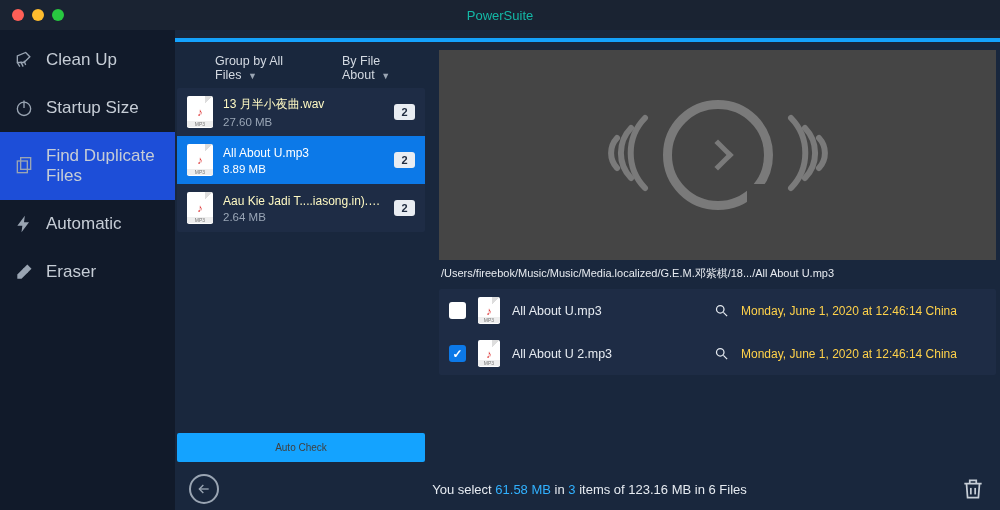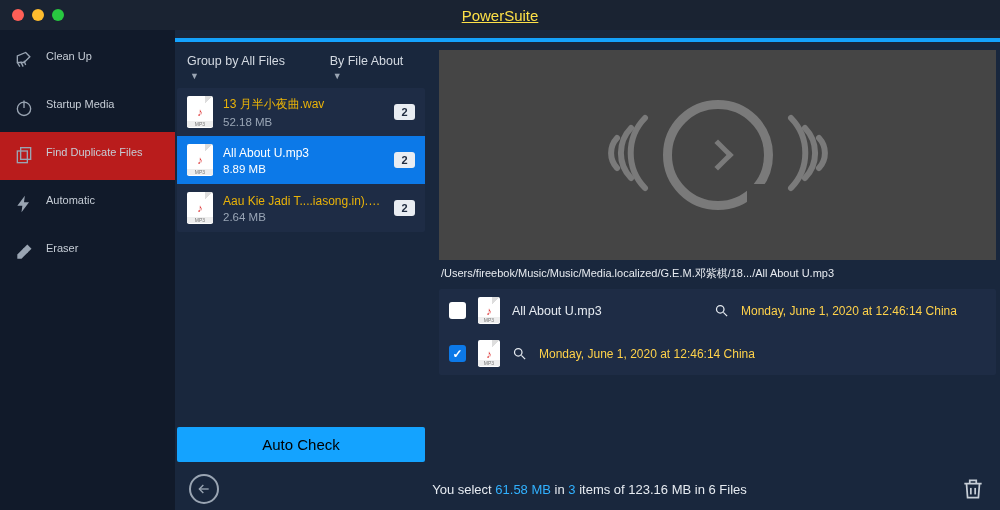--- a/index.html
+++ b/index.html
@@ -4,69 +4,69 @@
 <style>
 * { margin: 0; padding: 0; box-sizing: border-box; font-family: -apple-system, "Helvetica Neue", Arial, sans-serif; }
 html, body { width: 1000px; height: 510px; overflow: hidden; background: #1a2332; color: #ccd3db; }
 
 .titlebar {
   height: 30px; background: #1a2332; display: flex; align-items: center; position: relative;
 }
 .traffic { display: flex; gap: 8px; padding-left: 12px; }
 .tl { width: 12px; height: 12px; border-radius: 50%; }
 .tl.r { background: #ff5f57; } .tl.y { background: #febc2e; } .tl.g { background: #28c840; }
-.title-text { position: absolute; left: 50%; transform: translateX(-50%); font-size: 15px; color: #fde047; text-decoration: underline; }
+.title-text { position: absolute; left: 50%; transform: translateX(-50%); font-size: 13px; color: #14b8a6; }
 
 .app { display: flex; height: 480px; }
 
 .sidebar { width: 175px; background: #111a2a; padding-top: 6px; }
 .nav-item {
-  display: flex; gap: 12px; padding: 14px 14px; font-size: 11px; color: #c6cdd6; cursor: pointer;
-}
-.nav-item.active { background: #b91c1c; }
+  display: flex; align-items: center; gap: 12px; padding: 14px 14px; font-size: 17px; color: #c6cdd6; cursor: pointer;
+}
+.nav-item.active { background: #1d4ed8; }
 .nav-icon { width: 20px; height: 20px; display: flex; align-items: center; justify-content: center; flex-shrink: 0; }
 .nav-icon svg { stroke: #9aa5b3; fill: none; stroke-width: 1.6; }
 
 .main { flex: 1; display: flex; flex-direction: column; background: #19273d; position: relative; }
 .progress-bar { height: 4px; background: #14a3ff; margin: 8px 0 2px 0; }
 
 .content { flex: 1; display: flex; gap: 12px; padding: 0 4px 0 0; overflow: hidden; }
 
 .group-col { width: 252px; display: flex; flex-direction: column; }
 .group-header {
-  display: flex; gap: 34px; padding: 10px 12px 6px; font-size: 12.5px; color: #d4dae2;
+  display: flex; gap: 34px; padding: 10px 12px 6px; font-size: 12.5px; color: #d4dae2; margin-left: 28px;
 }
 .gh-btn { cursor: pointer; }
 .gh-btn .tri { font-size: 9px; margin-left: 3px; color: #9aa5b3; }
 
 .group-list { background: #1e2c45; border-radius: 2px; margin: 0 2px; overflow: hidden; }
 .group-row {
   display: flex; align-items: center; gap: 10px; padding: 8px 10px; position: relative; cursor: pointer;
 }
 .group-row.selected { background: #0c79e8; }
 .file-ic {
   width: 26px; height: 32px; background: #fff; border-radius: 2px; position: relative; flex-shrink: 0;
   display:flex; flex-direction:column; align-items:center; justify-content:center;
 }
 .file-ic::before {
   content:""; position:absolute; top:0; right:0; width:8px; height:8px; background:linear-gradient(135deg,#ddd 50%, transparent 50%);
 }
 .file-ic .note { font-size:11px; color:#d33; }
 .file-ic .ext { position:absolute; bottom:1px; left:0; right:0; text-align:center; font-size:5px; color:#777; background:#eee; }
 .group-meta { flex:1; min-width:0; }
-.group-name { font-size:12px; color:#eab308; white-space:nowrap; overflow:hidden; text-overflow:ellipsis; }
+.group-name { font-size:12px; color:#fef9c3; white-space:nowrap; overflow:hidden; text-overflow:ellipsis; }
 .group-row.selected .group-name, .group-row.selected .group-size { color:#fff; }
 .group-size { font-size:11.5px; color:#9aa6b6; margin-top:3px; }
 .group-badge {
   min-width:21px; height:16px; background:#e9edf2; color:#202c40; font-size:11px; font-weight:700;
   border-radius:3px; display:flex; align-items:center; justify-content:center; padding:0 4px;
 }
 
 .autocheck {
-  margin: 6px 2px 6px 2px; background:#14a3ff; color:#000000; text-align:center; font-size:15px;
+  margin: 6px 2px 6px 2px; background:#14a3ff; color:#404040; text-align:center; font-size:10px;
   padding:9px 16px; cursor:pointer; border-radius:2px;
 }
 
 .detail-col { flex:1; display:flex; flex-direction:column; min-width:0; }
 .preview {
   height:210px; background:#454545; margin-top:6px; display:flex; align-items:center; justify-content:center; position:relative;
 }
 .qt { width:110px; height:110px; position:relative; }
 .wave { position:absolute; top:50%; transform:translateY(-50%); }
 .wave svg { stroke:#7a7a7a; fill:none; stroke-width:6; stroke-linecap:round; }
@@ -131,21 +131,21 @@
       <span>Clean Up</span>
     </div>
 
     <div class="nav-item">
       <span class="nav-icon">
         <svg viewBox="0 0 24 24" width="20" height="20">
             <circle cx="12" cy="13" r="8"></circle>
             <line x1="12" y1="3" x2="12" y2="12"></line>
           </svg>
       </span>
-      <span>Startup Media</span>
+      <span>Startup Size</span>
     </div>
 
     <div class="nav-item active">
       <span class="nav-icon">
         <svg viewBox="0 0 24 24" width="20" height="20">
             <rect x="4" y="6" width="12" height="14"></rect>
             <rect x="8" y="2" width="12" height="14"></rect>
           </svg>
       </span>
       <span>Find Duplicate Files</span>
@@ -189,21 +189,21 @@
         </div>
 
         <div class="group-list">
           <div class="group-row">
             <div class="file-ic">
                 <span class="note">♪</span>
                 <span class="ext">MP3</span>
               </div>
             <div class="group-meta">
               <div class="group-name">13 月半小夜曲.wav</div>
-              <div class="group-size">52.18 MB</div>
+              <div class="group-size">27.60 MB</div>
             </div>
             <div class="group-badge">2</div>
           </div>
 
           <div class="group-row selected">
             <div class="file-ic">
                 <span class="note">♪</span>
                 <span class="ext">MP3</span>
               </div>
             <div class="group-meta">
@@ -264,20 +264,21 @@
                   <line x1="15" y1="15" x2="21" y2="21"></line>
                 </svg></div>
             <div class="dup-date">Monday, June 1, 2020 at 12:46:14 China</div>
           </div>
           <div class="dup-row">
             <div class="chk on"></div>
             <div class="file-ic">
                 <span class="note">♪</span>
                 <span class="ext">MP3</span>
               </div>
+            <div class="dup-name">All About U 2.mp3</div>
             <div class="mag"><svg viewBox="0 0 24 24" width="15" height="15">
                   <circle cx="10" cy="10" r="6"></circle>
                   <line x1="15" y1="15" x2="21" y2="21"></line>
                 </svg></div>
             <div class="dup-date">Monday, June 1, 2020 at 12:46:14 China</div>
           </div>
         </div>
       </div>
     </div>
 

